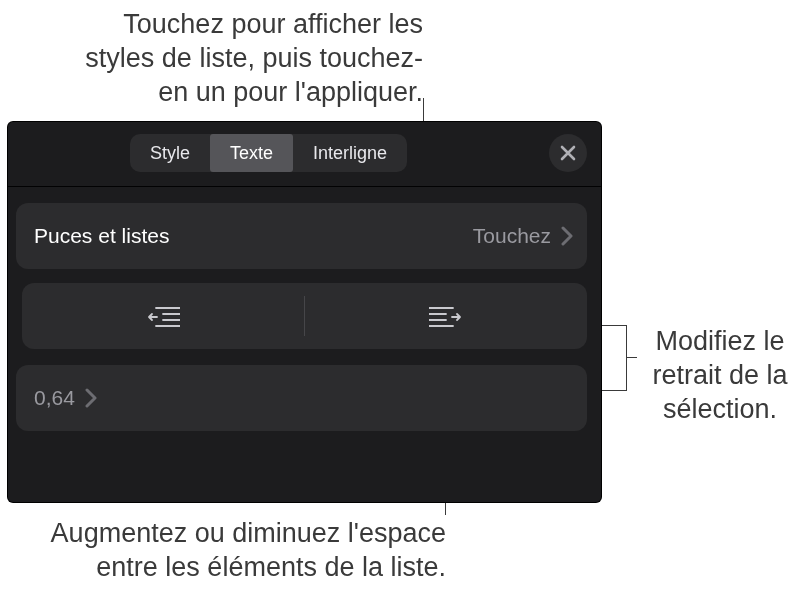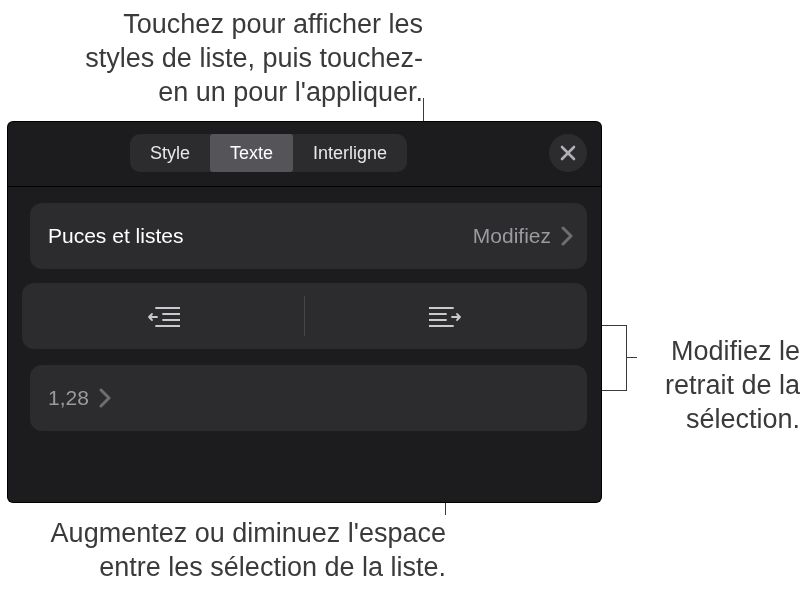--- a/index.html
+++ b/index.html
@@ -20,22 +20,22 @@
     font-weight: 400;
   }
   .callout.top {
     right: 380px;
     top: 8px;
     text-align: right;
     width: 340px;
   }
   .callout.right {
     left: 640px;
-    top: 335px;
-    text-align: right;
+    top: 325px;
+    text-align: center;
     width: 160px;
   }
   .callout.bottom {
     left: 18px;
     top: 517px;
     text-align: right;
     width: 428px;
   }
 
   .leader {
@@ -98,21 +98,21 @@
   }
 
   .divider-top {
     height: 1px;
     background: #000;
     opacity: 0.9;
     margin-top: 6px;
   }
 
   .row {
-    margin: 16px 14px 0 22px;
+    margin: 16px 14px 0 8px;
     background: #2c2c2e;
     border-radius: 12px;
     height: 66px;
     display: flex;
     align-items: center;
     padding: 0 14px 0 18px;
     color: #fff;
     font-size: 21px;
   }
   .row .label { flex: 1; font-weight: 400; color: #fff; }
@@ -141,21 +141,21 @@
     background: #464649;
   }
 
   svg { display: block; }
 </style>
 </head>
 <body>
 
 <div class="callout top">Touchez pour afficher les styles de liste, puis touchez-en un pour l'appliquer.</div>
 <div class="callout right">Modifiez le retrait de la sélection.</div>
-<div class="callout bottom">Augmentez ou diminuez l'espace entre les sélection de la liste.</div>
+<div class="callout bottom">Augmentez ou diminuez l'espace entre les éléments de la liste.</div>
 
 <div class="leader" style="left:423px; top:98px; width:1px; height:155px;"></div>
 <div class="leader" style="left:601px; top:325px; width:25px; height:1px;"></div>
 <div class="leader" style="left:601px; top:390px; width:25px; height:1px;"></div>
 <div class="leader" style="left:626px; top:325px; width:1px; height:66px;"></div>
 <div class="leader" style="left:627px; top:357px; width:10px; height:1px;"></div>
 <div class="leader" style="left:445px; top:470px; width:1px; height:45px;"></div>
 
 <div class="panel">
   <div class="panel-header">
@@ -170,21 +170,21 @@
             <path d="M3 3 L15 15 M15 3 L3 15" stroke="#b0b0b5" stroke-width="2.6" stroke-linecap="round" fill="none"></path>
           </svg>
       </span>
     </div>
   </div>
 
   <div class="divider-top"></div>
 
   <div class="row">
     <div class="label">Puces et listes</div>
-    <div class="value">Modifiez</div>
+    <div class="value">Touchez</div>
     <span class="chev">
       <svg width="12" height="20" viewBox="0 0 12 20">
           <path d="M2 2 L10 10 L2 18" stroke="#6d6d72" stroke-width="3" stroke-linecap="round" stroke-linejoin="round" fill="none"></path>
         </svg>
     </span>
   </div>
 
   <div class="indent-row">
     <div class="indent-btn">
       <span>
@@ -209,20 +209,20 @@
             <line x1="0" y1="16" x2="17" y2="16"></line>
             <line x1="0" y1="22" x2="24" y2="22"></line>
           </g>
           <path d="M23 13 L30 13 M28 10 L31 13 L28 16" stroke="#c9c9ce" stroke-width="1.8" fill="none" stroke-linecap="round" stroke-linejoin="round"></path>
         </svg>
       </span>
     </div>
   </div>
 
   <div class="row">
-    <div class="value">1,28</div>
+    <div class="value">0,64</div>
     <span class="chev">
       <svg width="12" height="20" viewBox="0 0 12 20">
           <path d="M2 2 L10 10 L2 18" stroke="#6d6d72" stroke-width="3" stroke-linecap="round" stroke-linejoin="round" fill="none"></path>
         </svg>
     </span>
   </div>
 </div>
 
 </body></html>

